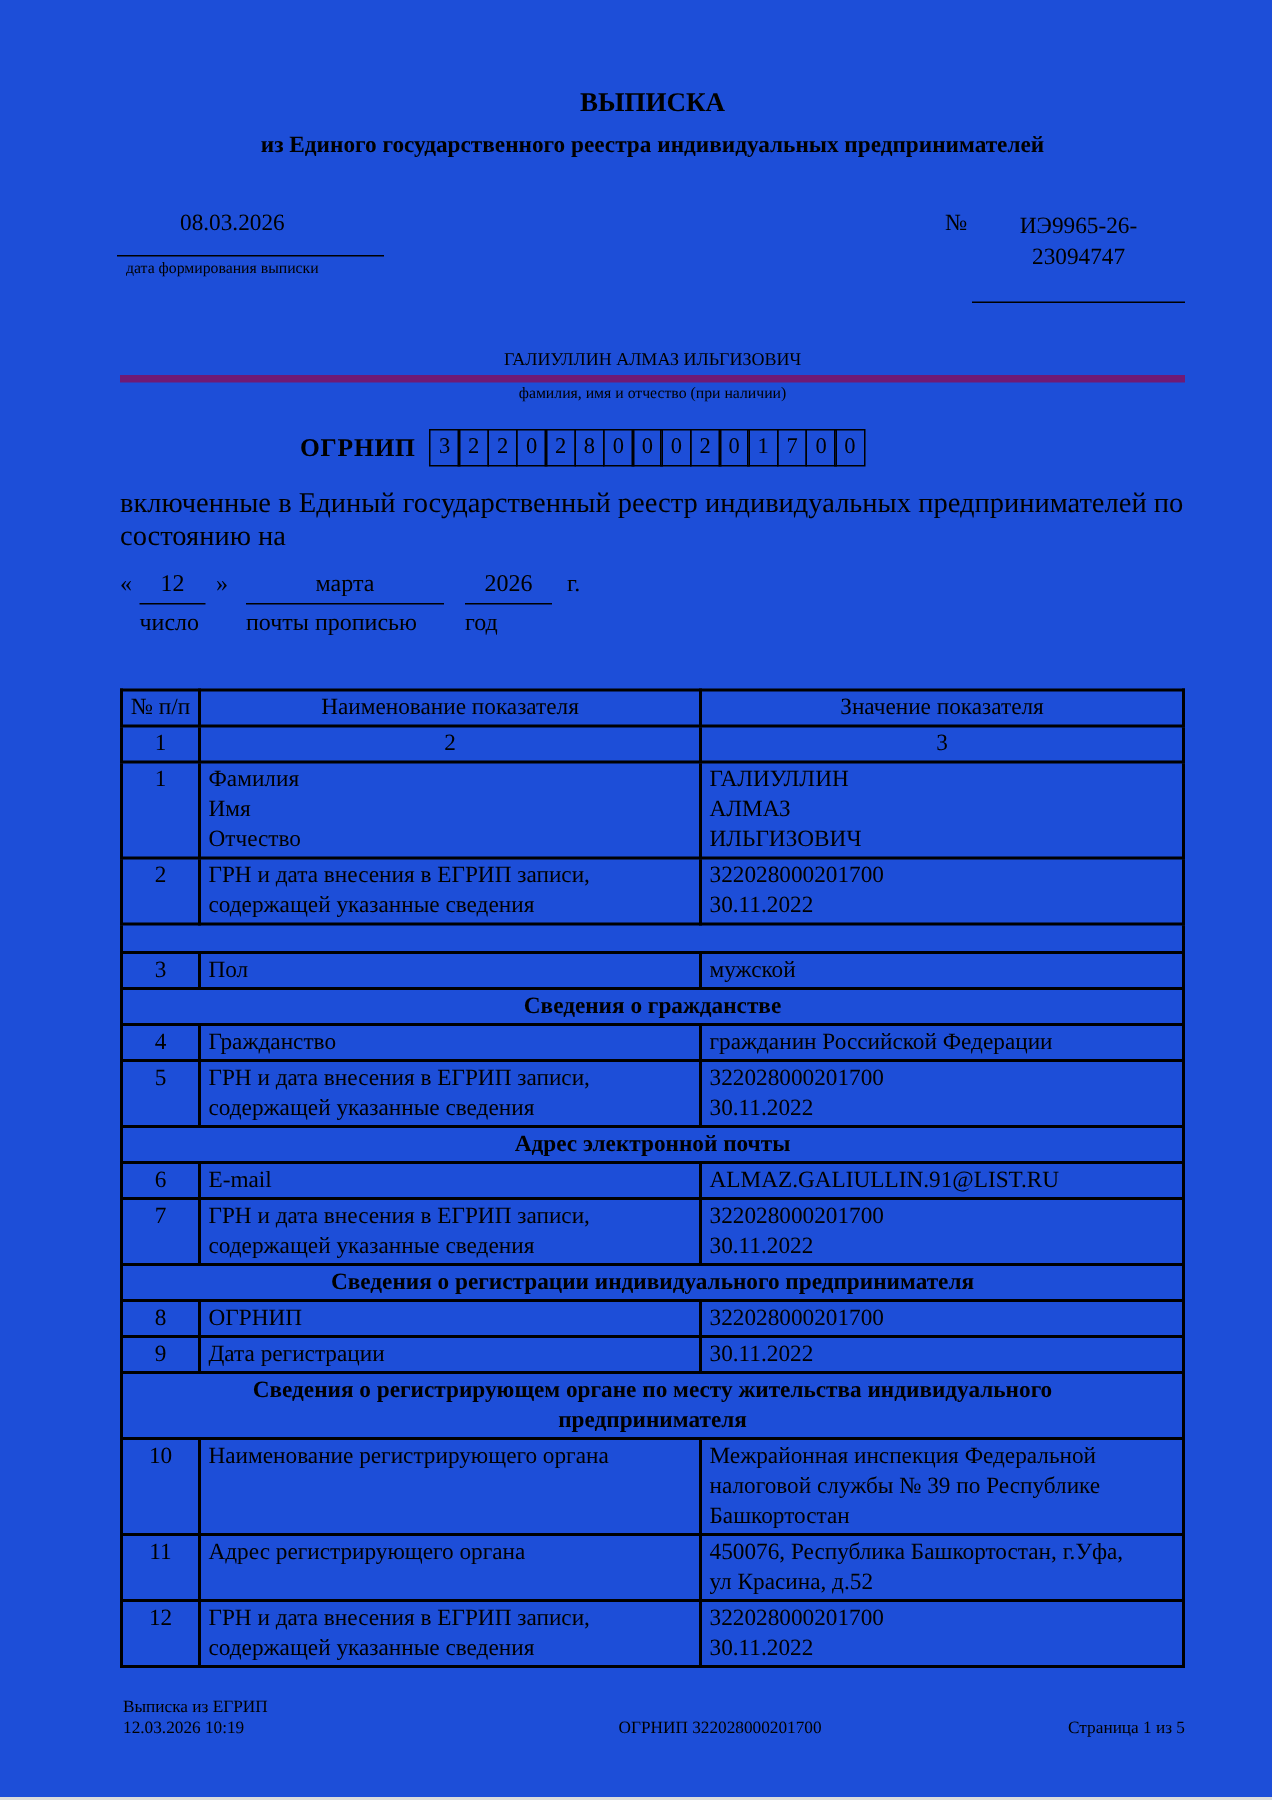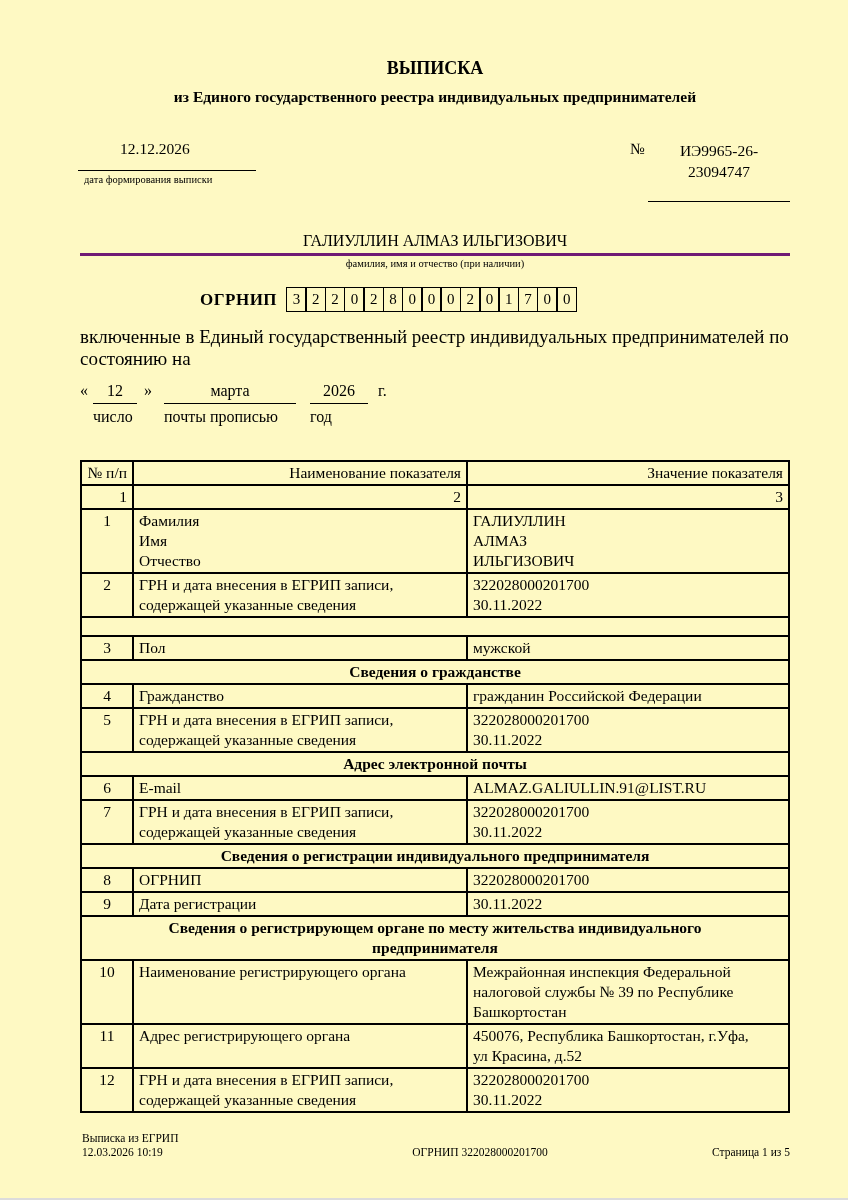--- a/index.html
+++ b/index.html
@@ -1,19 +1,19 @@
 <!DOCTYPE html>
 <html lang="ru"><head>
 <meta charset="utf-8">
 <style>
   html,body{margin:0;padding:0;background:#ffffff;}
   .page{
     position:relative;
     width:848px;height:1200px;
-    background:#fef9c3;
+    background:#1d4ed8;
     font-family:"Liberation Serif","DejaVu Serif",serif;
     color:#000;
     overflow:hidden;
   }
   .content{position:absolute;left:80px;top:0;width:710px;}
 
   
   .title{margin-top:58px;text-align:center;font-weight:bold;font-size:18px;}
   .subtitle{margin-top:9px;text-align:center;font-weight:bold;font-size:15.5px;}
 
@@ -21,21 +21,21 @@
   .meta{position:relative;height:92px;margin-top:24px;}
   .meta-date{position:absolute;left:40px;top:10px;font-size:15.5px;}
   .meta-date-line{position:absolute;left:-2px;top:40px;width:178px;border-bottom:1px solid #000;}
   .meta-date-caption{position:absolute;left:4px;top:44px;font-size:10.5px;}
   .meta-no{position:absolute;left:550px;top:10px;font-size:15.5px;}
   .meta-number{position:absolute;left:568px;top:2px;width:142px;text-align:center;
     font-size:15.5px;line-height:21px;border-bottom:1px solid #000;padding:8px 0 19px 0;}
 
   
   .stmt{margin-top:20px;font-size:15.5px;}
-  .name-block{margin-top:10px;text-align:center;font-size:16px;border-bottom:3px solid #701a75;padding-bottom:3px;}
+  .name-block{margin-top:10px;text-align:center;font-size:12px;border-bottom:5px solid #701a75;padding-bottom:3px;}
   .name-caption{text-align:center;font-size:10.5px;margin-top:2px;}
 
   
   .ogrnip{margin-top:18px;margin-left:120px;display:flex;align-items:center;}
   .ogrnip-label{font-weight:bold;font-size:17px;margin-right:9px;letter-spacing:0.5px;}
   .ogrnip-boxes{display:flex;}
   .ogrnip-box{width:18.8px;height:23px;border:1.5px solid #000;margin-right:-1.5px;
     display:flex;align-items:center;justify-content:center;font-size:15px;}
 
   
@@ -53,21 +53,21 @@
   .seg-caption{position:absolute;top:26px;font-size:16px;text-align:left;}
   .cap-day{left:13px;width:44px;}
   .cap-month{left:84px;width:132px;}
   .cap-year{left:230px;width:58px;}
 
   
   .main-table{margin-top:32px;width:710px;border-collapse:collapse;font-size:15.5px;line-height:20px;table-layout:fixed;}
   .main-table td{border:2px solid #000;padding:1px 5px;vertical-align:top;}
   .col-num{width:40px;}
   .col-name{width:322px;}
-  .head-cell{text-align:right;margin-left:48px;}
+  .head-cell{text-align:center;margin-left:48px;}
   .num-cell{text-align:center;}
   .section-cell{text-align:center;font-weight:bold;}
   .spacer-cell{height:15px;}
 
   
   .footer{position:absolute;left:80px;top:1131px;width:710px;font-size:11.5px;line-height:14px;}
   .footer-left{position:absolute;left:2px;top:0;}
   .footer-center{position:absolute;left:0;top:14px;width:100%;text-align:center;padding-left:45px;}
   .footer-right{position:absolute;right:0;top:14px;}
   .scan-edge{position:absolute;left:0;bottom:0;width:100%;height:2px;background:#dcdcdc;}
@@ -75,21 +75,21 @@
 </head>
 <body>
 
 <div class="page">
   <div class="content">
 
     <div class="title">ВЫПИСКА</div>
     <div class="subtitle">из Единого государственного реестра индивидуальных предпринимателей</div>
 
     <div class="meta">
-      <div class="meta-date">12.12.2026</div>
+      <div class="meta-date">08.03.2026</div>
       <div class="meta-date-line"></div>
       <div class="meta-date-caption">дата формирования выписки</div>
       <div class="meta-no">№</div>
       <div class="meta-number">
         <div>ИЭ9965-26-</div>
         <div>23094747</div>
       </div>
     </div>
 
     <div class="name-block">ГАЛИУЛЛИН АЛМАЗ ИЛЬГИЗОВИЧ</div>

